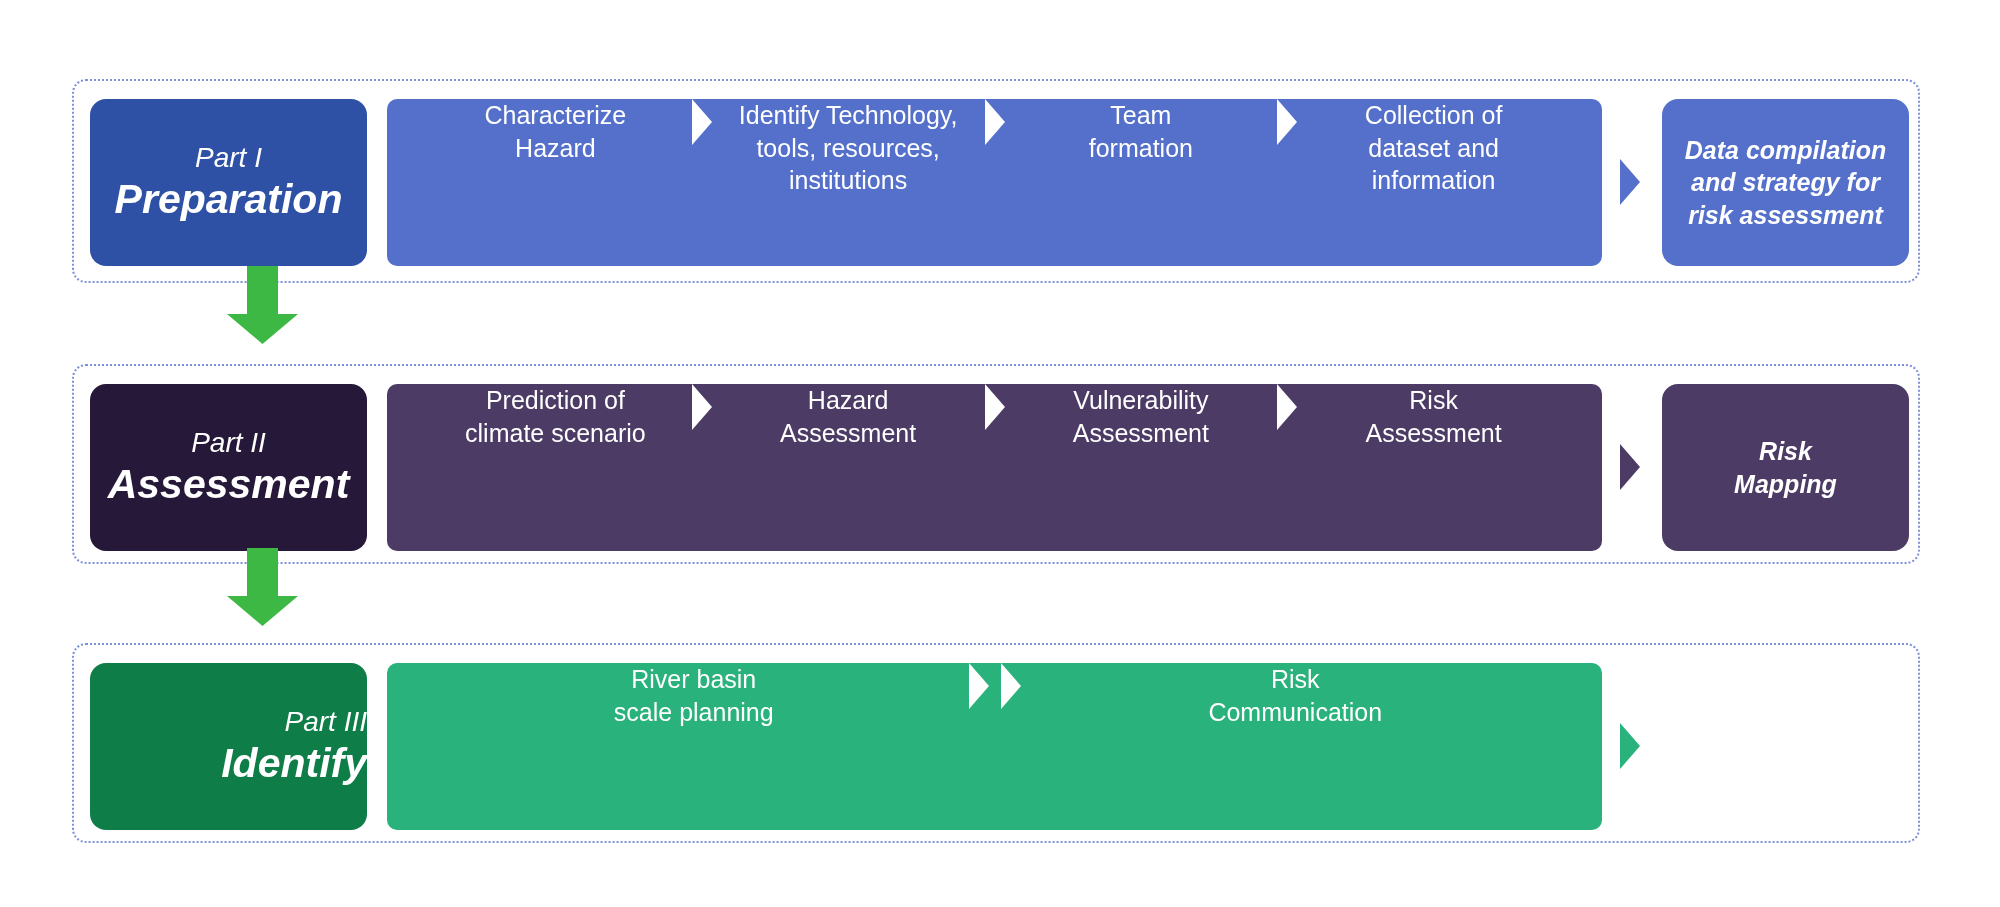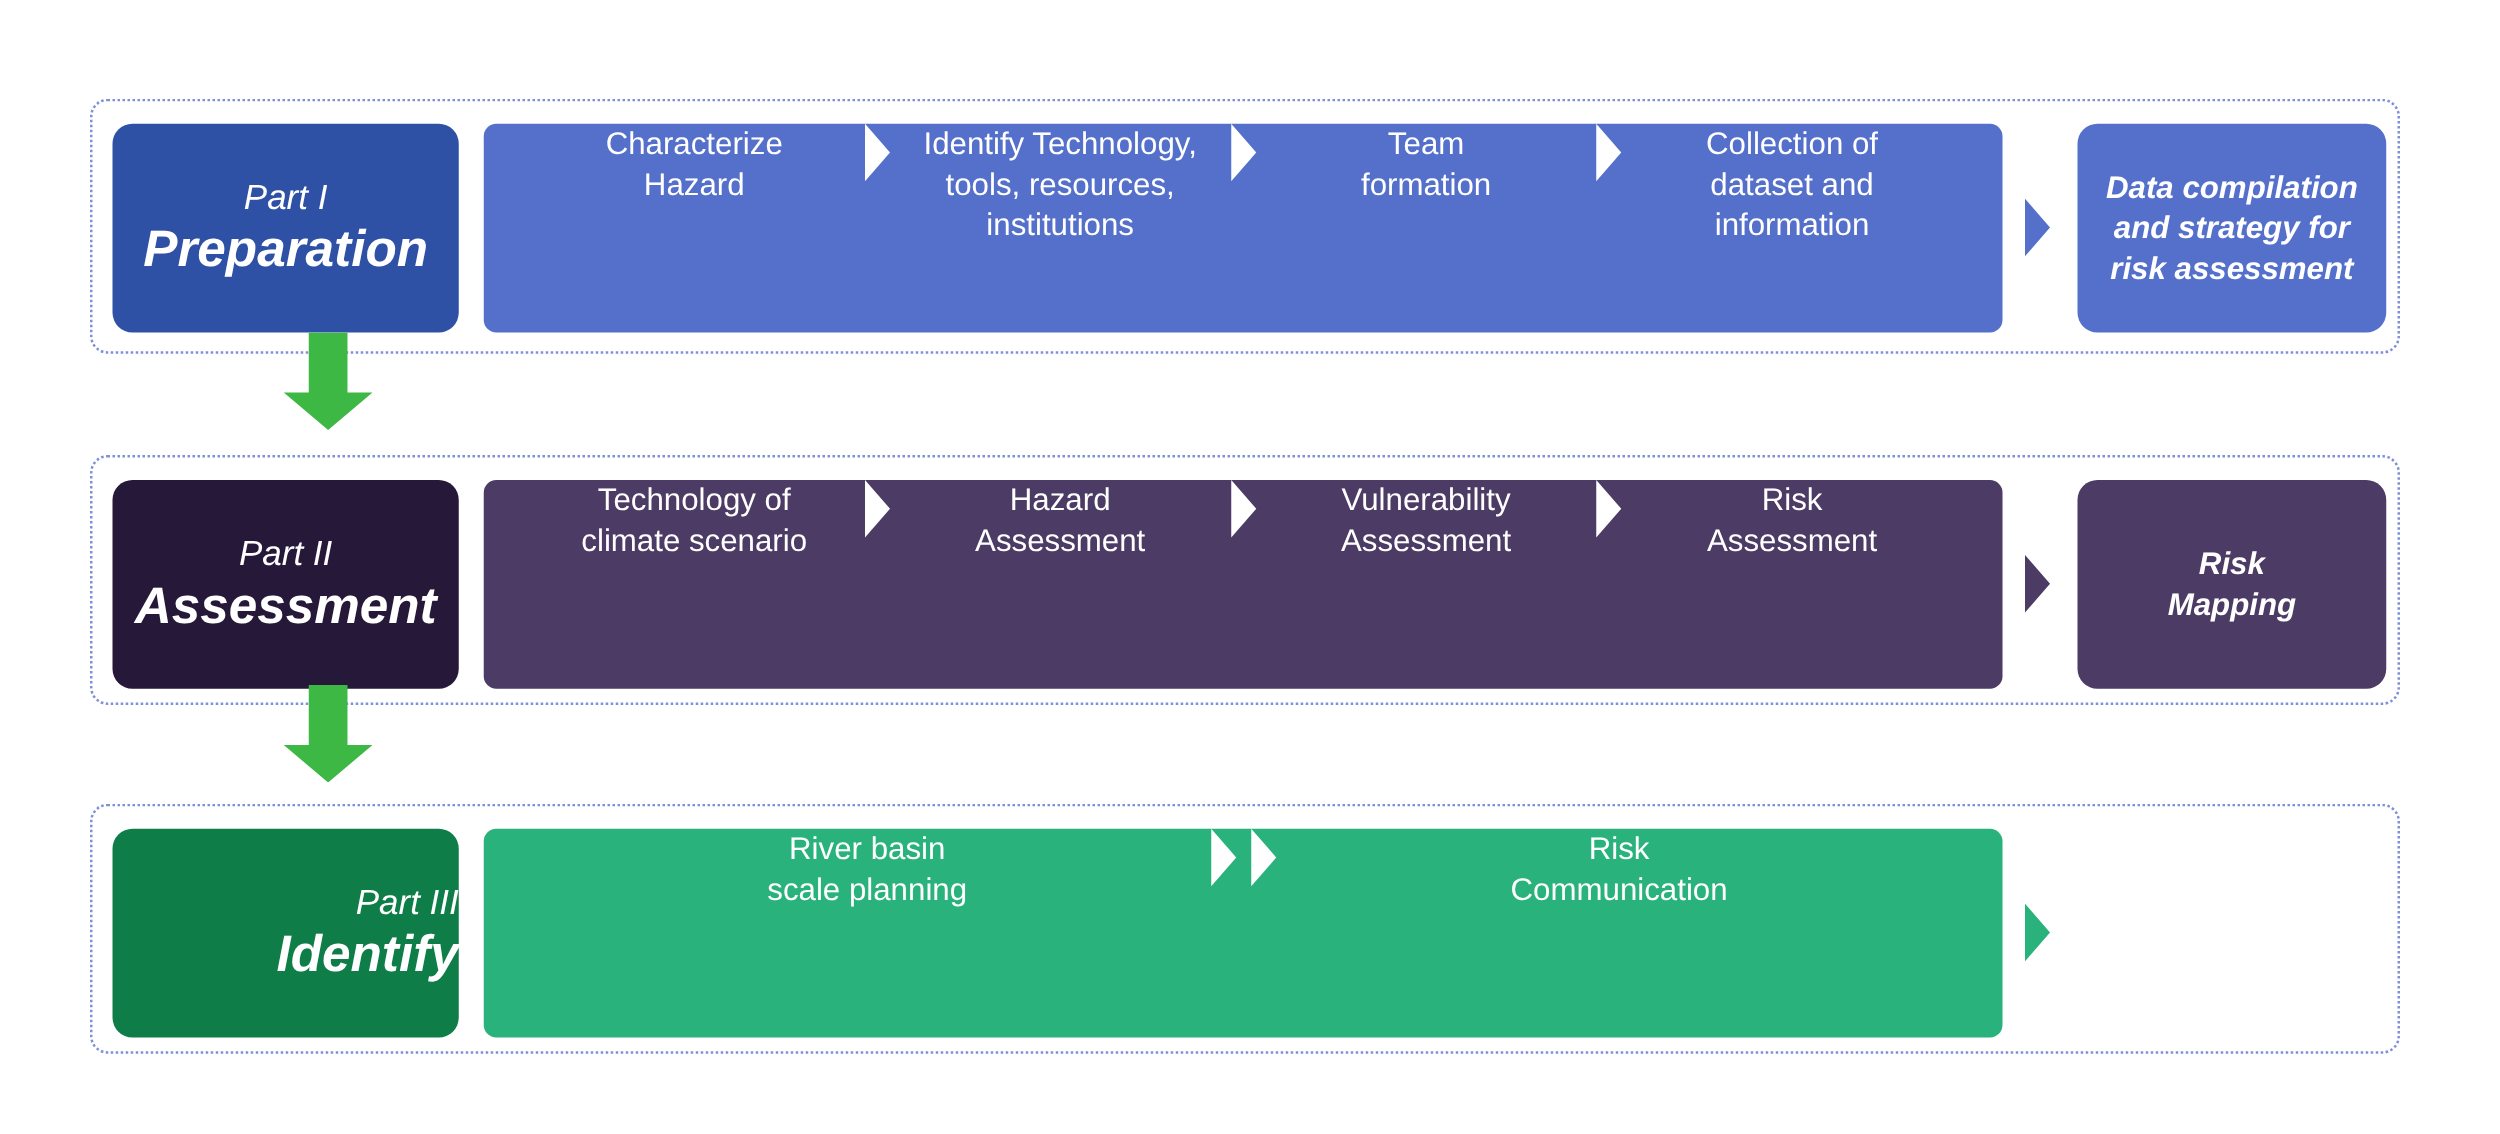--- a/index.html
+++ b/index.html
@@ -84,21 +84,21 @@
   <svg class="down-arrow" style="top:250px;" viewBox="0 0 71 78">
     <polygon points="20,0 51,0 51,48 71,48 35.5,78 0,48 20,48" fill="#3db845"></polygon>
   </svg>
 
   <section class="row-container" style="top:348px;height:200px;">
     <div class="part-box r2-dark">
       <div class="part-label">Part II</div>
       <div class="part-title">Assessment</div>
     </div>
     <div class="steps-bar r2-light">
-      <div class="step">Technology of
+      <div class="step">Prediction of
 climate scenario</div>
       <span class="tri-white"></span>
       <div class="step">Hazard
 Assessment</div>
       <span class="tri-white"></span>
       <div class="step">Vulnerability
 Assessment</div>
       <span class="tri-white"></span>
       <div class="step">Risk
 Assessment</div>

